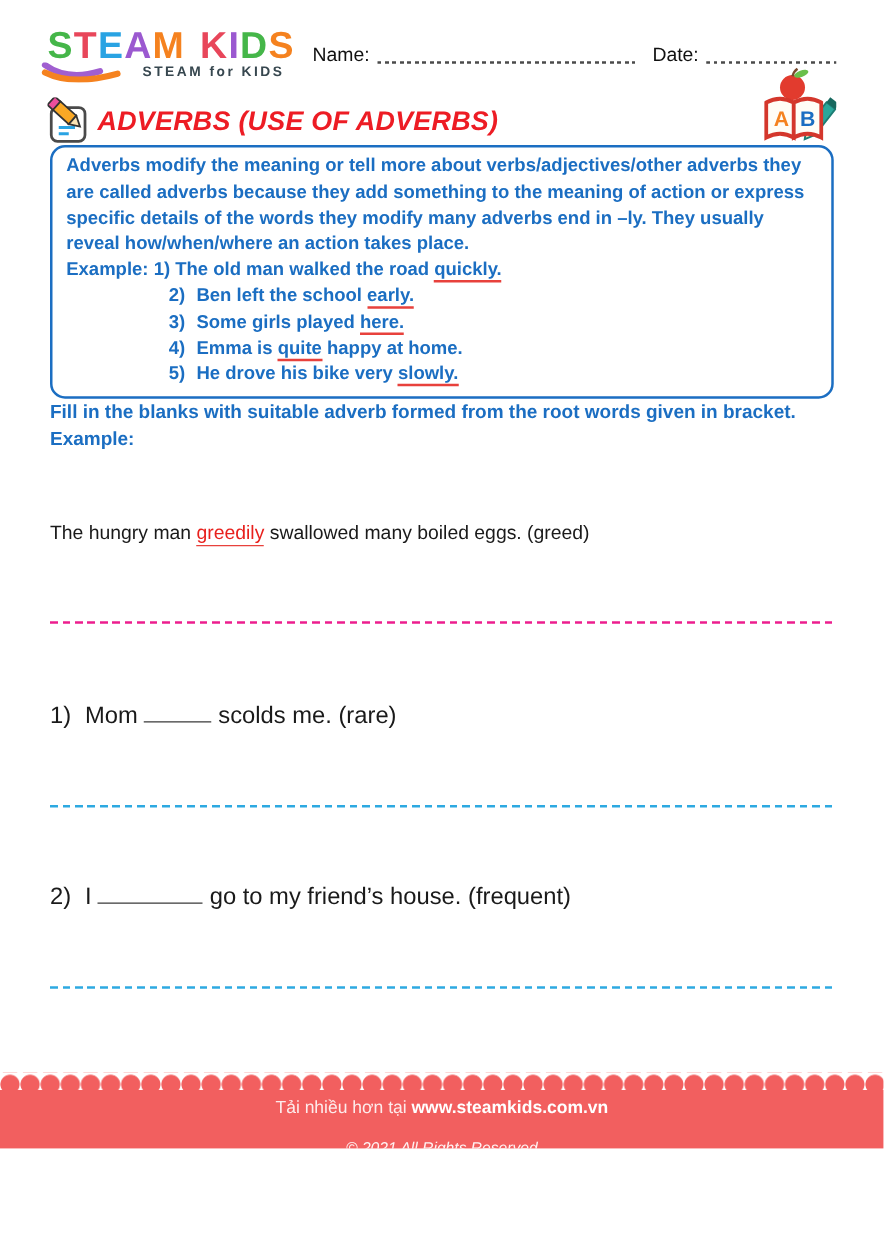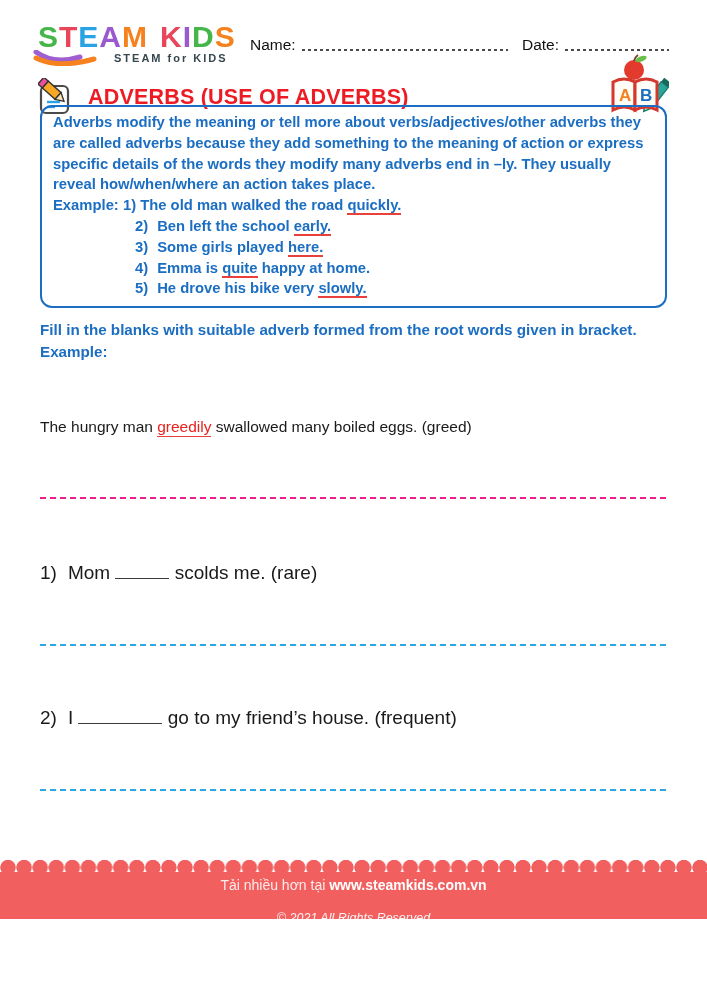--- a/index.html
+++ b/index.html
@@ -17,28 +17,28 @@
 
   .namedate{position:absolute;left:250px;top:36px;right:38px;display:flex;align-items:flex-end;
             font-size:15.5px;color:#111;}
   .nd-label{font-weight:normal;margin-right:6px;white-space:nowrap;}
   .dotline{height:2px;margin-bottom:3px;
            background:repeating-linear-gradient(90deg,#4a4a4a 0 3px,transparent 3px 6px);}
   .name-line{flex:1;margin-right:14px;}
   .date-line{width:104px;}
 
   
-  .title-row{position:absolute;left:38px;top:78px;display:flex;align-items:center;gap:10px;}
+  .title-row{position:absolute;left:38px;top:78px;display:flex;align-items:center;gap:0;font-style:italic;}
   .title-icon{width:40px;height:38px;flex:0 0 auto;}
   .page-title{font-size:21.5px;font-weight:bold;color:#ed1c24;letter-spacing:.2px;}
 
   .book-icon{position:absolute;right:38px;top:54px;width:64px;height:68px;}
 
   
-  .info-box{position:absolute;left:40px;right:40px;top:105px;box-sizing:border-box;
+  .info-box{position:absolute;left:40px;right:40px;top:116px;box-sizing:border-box;
             border:2.5px solid #1b6ec2;border-radius:12px;padding:5px 11px 7px;
             color:#1b6ec2;font-weight:bold;font-size:14.8px;line-height:20.8px;}
   .ul-red{border-bottom:2px solid #e8413c;padding-bottom:0px;}
   .ex-row{margin-left:82px;}
   .ex-num{margin-right:9px;}
 
   
   .instructions{position:absolute;left:40px;top:319px;width:608px;color:#1b6ec2;
                 font-weight:bold;font-size:15.2px;line-height:21.5px;}
   .example-sentence{position:absolute;left:40px;top:418px;font-size:15.5px;color:#1a1a1a;}

